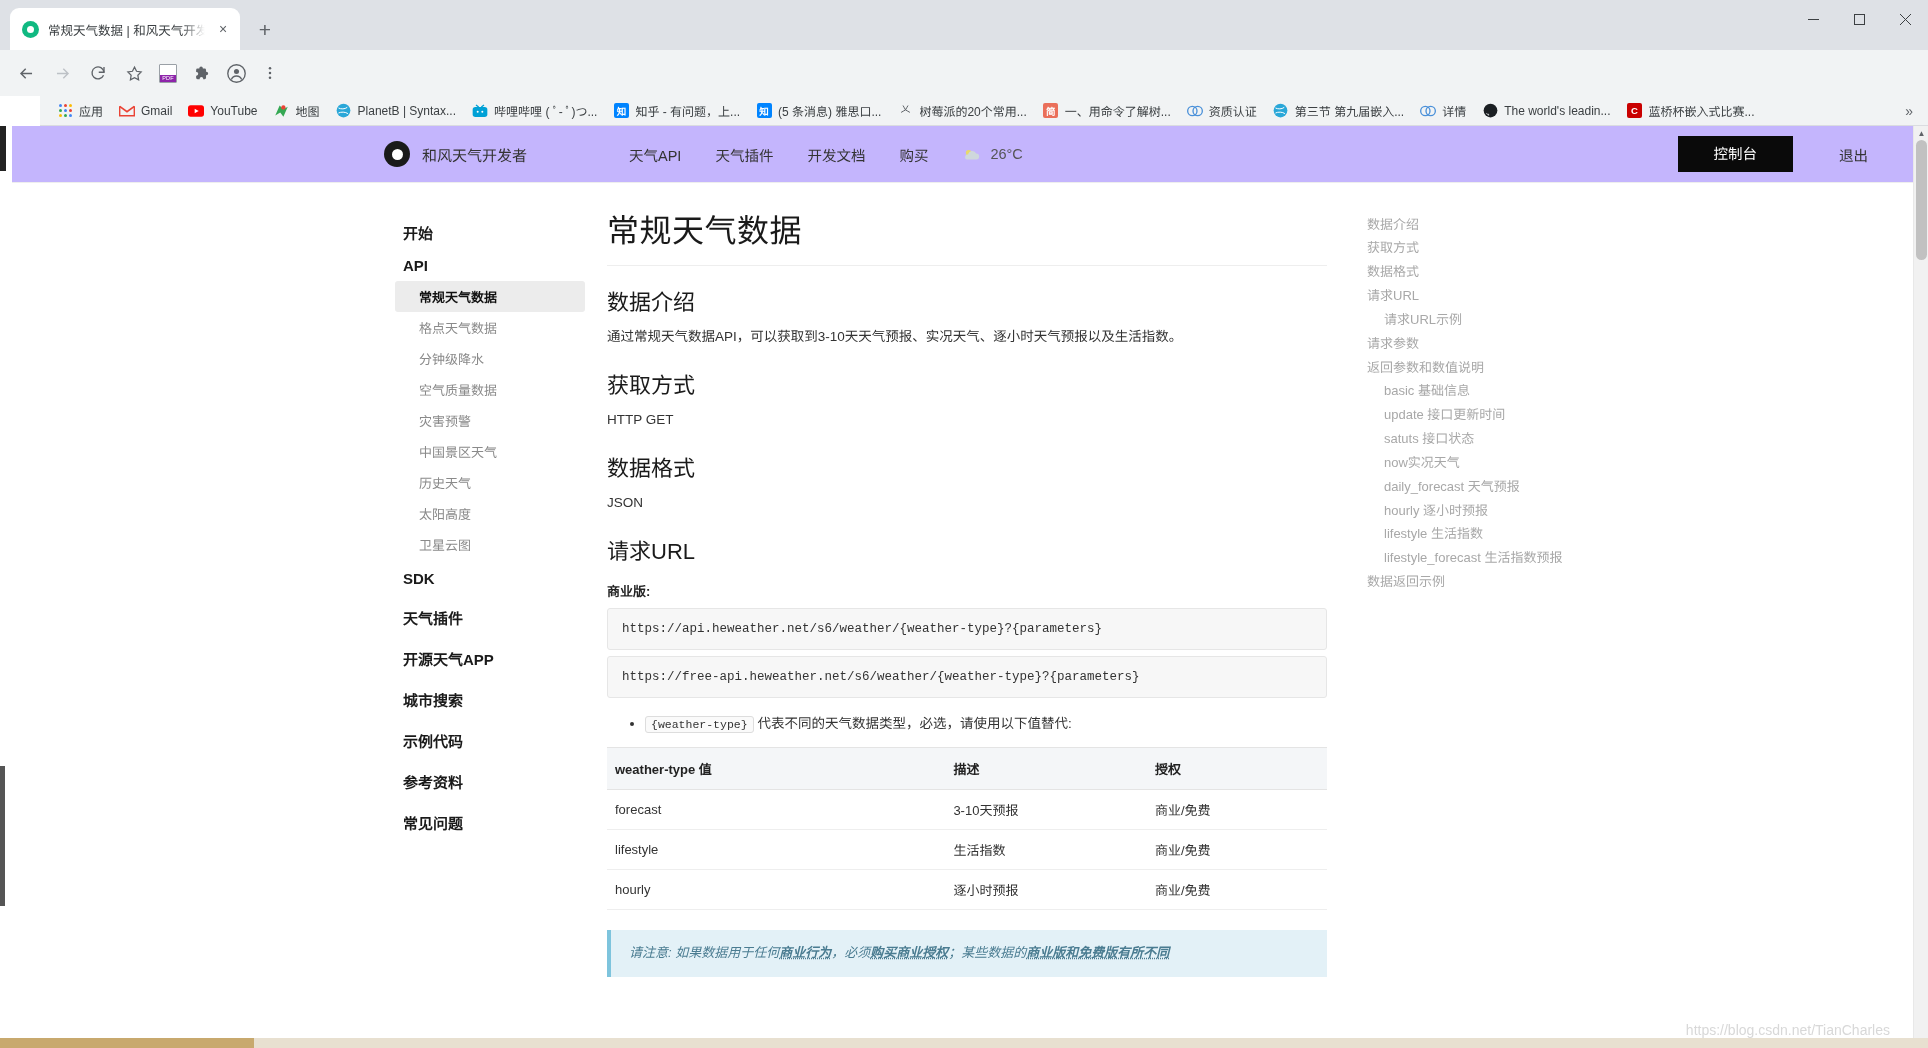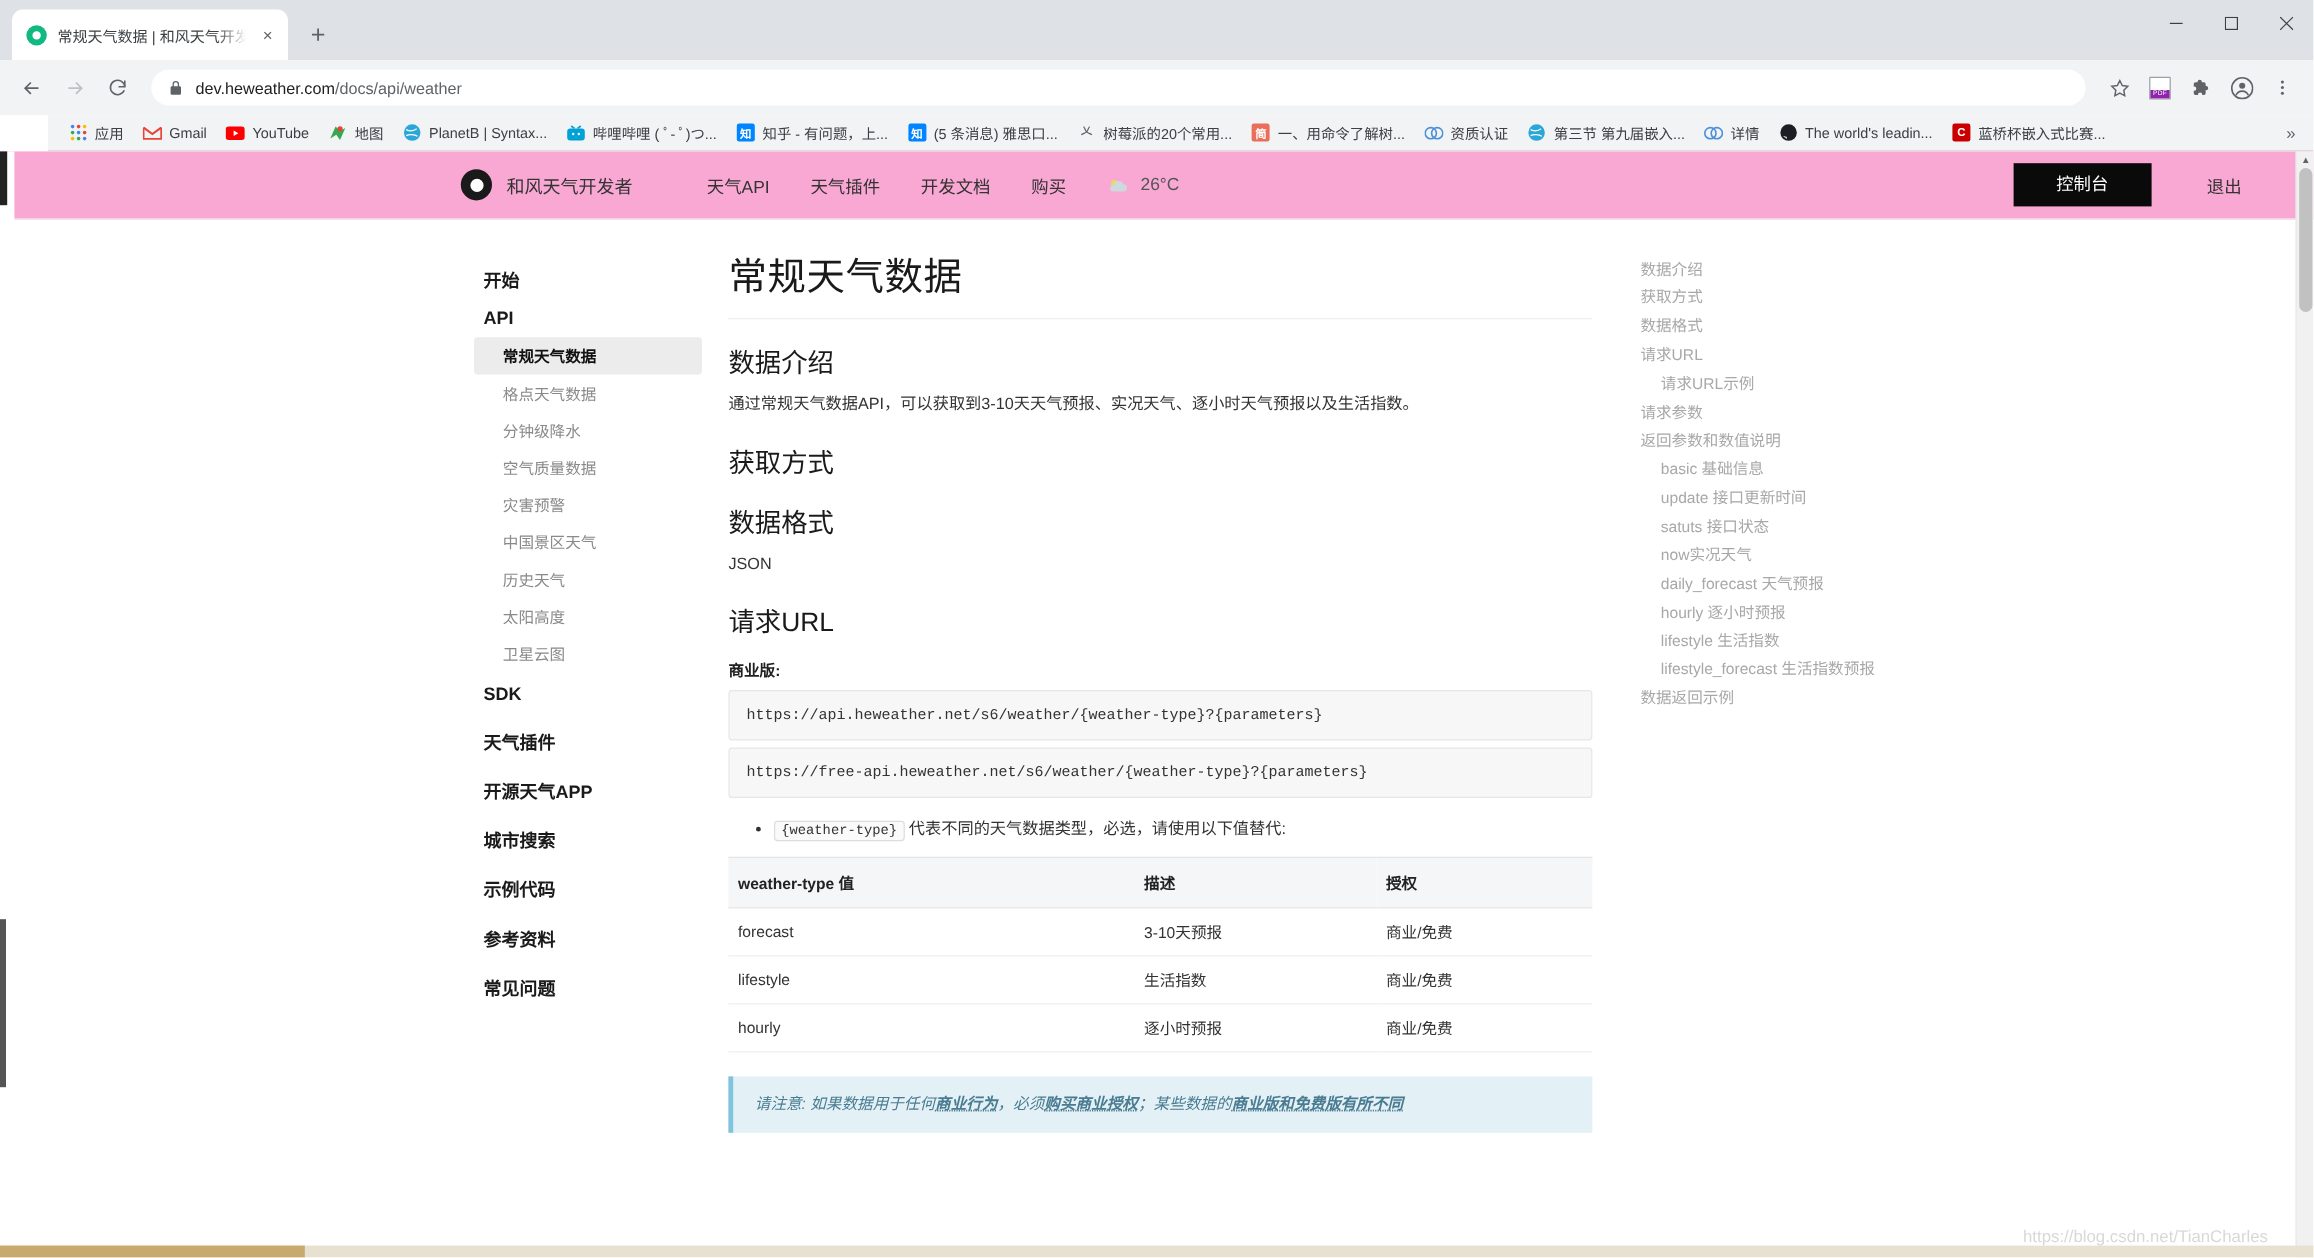--- a/index.html
+++ b/index.html
@@ -125,21 +125,22 @@
     background: #c1c1c1; border-radius: 6px;
   }
   .scroll-arrow { position:absolute; left:0; width:15px; height:15px; display:flex; align-items:center; justify-content:center; color:#5f6368; font-size:8px;}
   .scroll-arrow.up { top: 0; }
   .scroll-arrow.down { bottom: 0; }
 
   
   .site-header {
     height: 57px; border-bottom: 1px solid #eeeeee;
     display: flex; align-items: center; padding-left: 384px; padding-right: 60px;
-    background: #f9a8d4;
+    background: #c4b5fd;
+    gap: 40px;
   }
   .brand { display:flex; align-items:center; gap: 12px; flex: 0 0 auto; }
   .brand-logo {
     width: 26px; height: 26px; border-radius: 50%; background: #1a1a1a;
     position: relative; display: flex; align-items: center; justify-content: center;
   }
   .brand-logo::after {
     content: ""; width: 11px; height: 11px; border-radius: 50%;
     background: #fff; box-shadow: 4px 4px 0 -2px #1a1a1a;
   }
@@ -257,28 +258,20 @@
           <path d="M5 12h14M13 6l6 6-6 6"></path>
         </svg>
     </div>
     <div class="tb-icon">
       <svg width="18" height="18" viewBox="0 0 24 24" fill="none" stroke="currentColor" stroke-width="1.8">
         <path d="M20 11a8 8 0 1 0-.6 4"></path>
           <path d="M20 4v7h-7"></path>
       </svg>
     </div>
 
-    <div class="omnibox">
-      <span class="omnibox-lock">
-        <svg width="13" height="13" viewBox="0 0 24 24" fill="currentColor">
-            <path d="M12 1a5 5 0 0 0-5 5v3H6a2 2 0 0 0-2 2v9a2 2 0 0 0 2 2h12a2 2 0 0 0 2-2v-9a2 2 0 0 0-2-2h-1V6a5 5 0 0 0-5-5zm0 2a3 3 0 0 1 3 3v3H9V6a3 3 0 0 1 3-3z"></path>
-          </svg>
-      </span>
-      <span class="omnibox-url"><span>dev.heweather.com</span><span class="dim">/docs/api/weather</span></span>
-    </div>
 
     <div class="tb-right">
       <div class="tb-icon">
         <svg width="17" height="17" viewBox="0 0 24 24" fill="none" stroke="currentColor" stroke-width="1.7">
             <path d="M12 3l2.9 5.9 6.5.9-4.7 4.6 1.1 6.5L12 17.8 6.2 20.9l1.1-6.5L2.6 9.8l6.5-.9z"></path>
           </svg>
       </div>
       <div class="tb-icon">
         <div class="pdf-badge">
             <span>PDF</span>
@@ -514,20 +507,21 @@
       </nav>
 
       <main class="main">
         <h1 class="doc-title">常规天气数据</h1>
         <div class="doc-rule"></div>
 
         <h2 class="h2">数据介绍</h2>
         <p class="p">通过常规天气数据API，可以获取到3-10天天气预报、实况天气、逐小时天气预报以及生活指数。</p>
 
         <h2 class="h2">获取方式</h2>
+        <p class="p">HTTP GET</p>
 
         <h2 class="h2">数据格式</h2>
         <p class="p">JSON</p>
 
         <h2 class="h2">请求URL</h2>
 
         <div class="strongp">商业版:</div>
         <div class="codebox">https://api.heweather.net/s6/weather/{weather-type}?{parameters}</div>
 
         <div class="codebox">https://free-api.heweather.net/s6/weather/{weather-type}?{parameters}</div>

